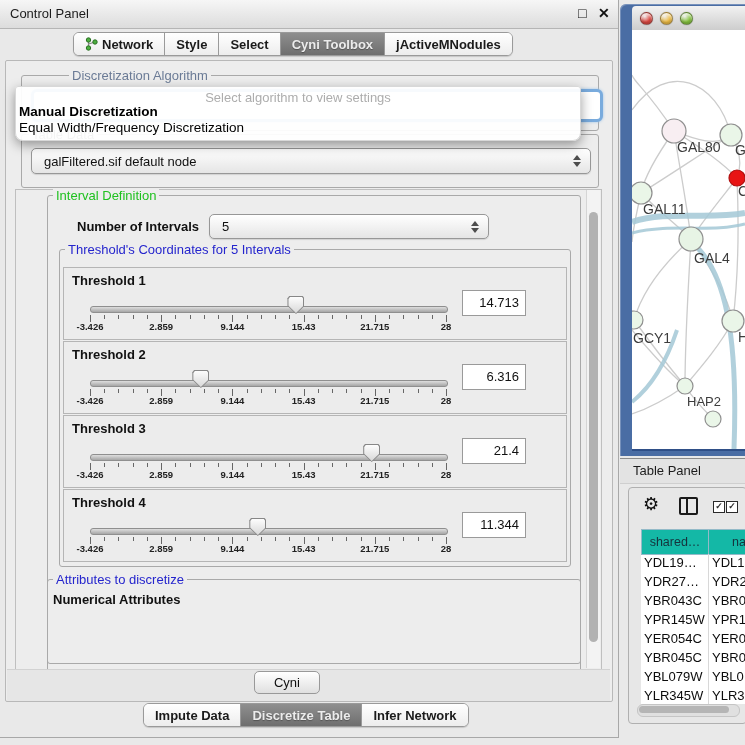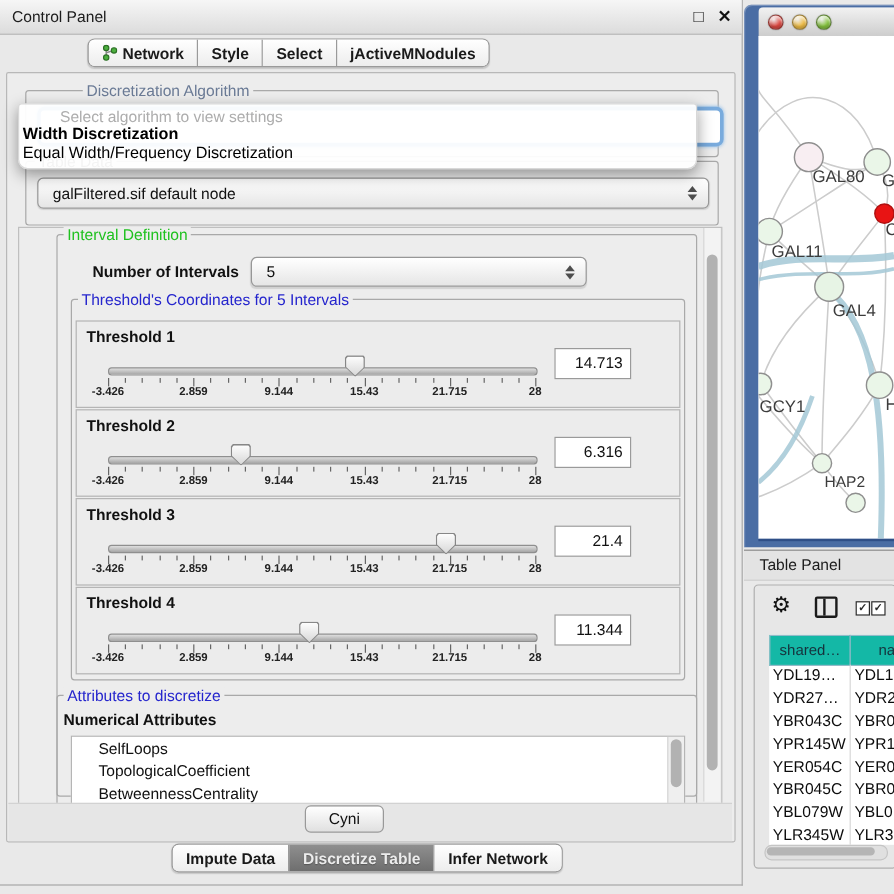--- a/index.html
+++ b/index.html
@@ -51,22 +51,22 @@
     border-right:4px solid transparent;border-bottom:5px solid #4d4d4d;}
   .arr-dn{width:0;height:0;border-left:4px solid transparent;
     border-right:4px solid transparent;border-top:5px solid #4d4d4d;}
 
   
   #focus-combo{left:25px;top:28px;width:566px;height:27px;border-radius:6px;
     background:#fff;border:3px solid #79abdd;box-shadow:0 0 3px #9cc3e8;}
   #algo-popup{left:9px;top:25px;width:564px;height:53px;
     background:rgba(255,255,255,.94);border-radius:3px 3px 8px 8px;
     box-shadow:0 4px 12px rgba(0,0,0,.38);border:1px solid #d8d8d8;}
-  #popup-placeholder{left:0;top:3px;width:100%;
-    font-size:13px;color:#adadad;padding-left:34px;}
+  #popup-placeholder{left:0;top:3px;width:100%;text-align:center;
+    font-size:13px;color:#adadad;}
   .popup-item{left:3px;font-size:13.5px;color:#000;}
   #popup-item-0{top:17px;font-weight:bold;}
   #popup-item-1{top:33px;text-align:center;}
 
   
   #scroll-viewport{left:9px;top:128px;width:585px;height:480px;
     border:1px solid #bfbfbf;}
   .vscroll{background:#f3f3f3;border-left:1px solid #d5d5d5;}
   .vscroll .thumb{position:absolute;left:2px;width:9px;background:#b2b2b2;
     border-radius:5px;}
@@ -166,20 +166,23 @@
           <circle cx="3.5" cy="11" r="2.2" fill="#4caf3f" stroke="#2c7025"></circle>
           <circle cx="10" cy="5" r="2.2" fill="#4caf3f" stroke="#2c7025"></circle>
         </svg>
         <span>Network</span>
       </div>
       <div class="seg">
         <span>Style</span>
       </div>
       <div class="seg">
         <span>Select</span>
+      </div>
+      <div class="seg selected">
+        <span>Cyni Toolbox</span>
       </div>
       <div class="seg">
         <span>jActiveMNodules</span>
       </div>
     </div>
 
   <div id="main-panel" class="abs">
 
     <div class="abs groupbox" style="left:15px;top:14px;width:576px;height:54px;"></div>
     <span class="abs group-label lbl-ghost" style="left:23px;top:8px;">Discretization Algorithm</span>
@@ -373,37 +376,27 @@
           <div class="tick-label" style="left: 239.6px;">15.43</div>
           <div class="tick-label" style="left: 310.8px;">21.715</div>
           <div class="tick-label" style="left: 382px;">28</div>
           <div class="thr-value">11.344</div>
         </div>
       </div>
 
     <div class="abs groupbox" style="left:41px;top:518px;width:532px;height:96px;"></div>
     <span class="abs group-label lbl-blue" style="left:47px;top:512px;">Attributes to discretize</span>
     <span class="abs" style="left:47px;top:531px;font-size:13px;font-weight:bold;color:#111;">Numerical Attributes</span>
-    <div id="attr-list" class="abs">
-      <div id="attr-items">
-          <div class="attr-item">SelfLoops</div>
-          <div class="attr-item">TopologicalCoefficient</div>
-          <div class="attr-item">BetweennessCentrality</div>
-        </div>
-      <div id="attr-vscroll" class="vscroll">
-          <div class="thumb"></div>
-        </div>
-    </div>
 
     <div id="footer-strip" class="abs"></div>
     <div id="apply-btn" class="abs">Cyni</div>
 
     <div id="algo-popup" class="abs">
       <div id="popup-placeholder" class="abs">Select algorithm to view settings</div>
-      <div id="popup-item-0" class="abs popup-item">Width Discretization</div>
+      <div id="popup-item-0" class="abs popup-item">Manual Discretization</div>
       <div id="popup-item-1" class="abs popup-item">Equal Width/Frequency Discretization</div>
     </div>
   </div>
 
   <div id="bottom-tabs" class="abs seg-bar">
       <div class="seg">
         <span>Impute Data</span>
       </div>
       <div class="seg selected">
         <span>Discretize Table</span>

